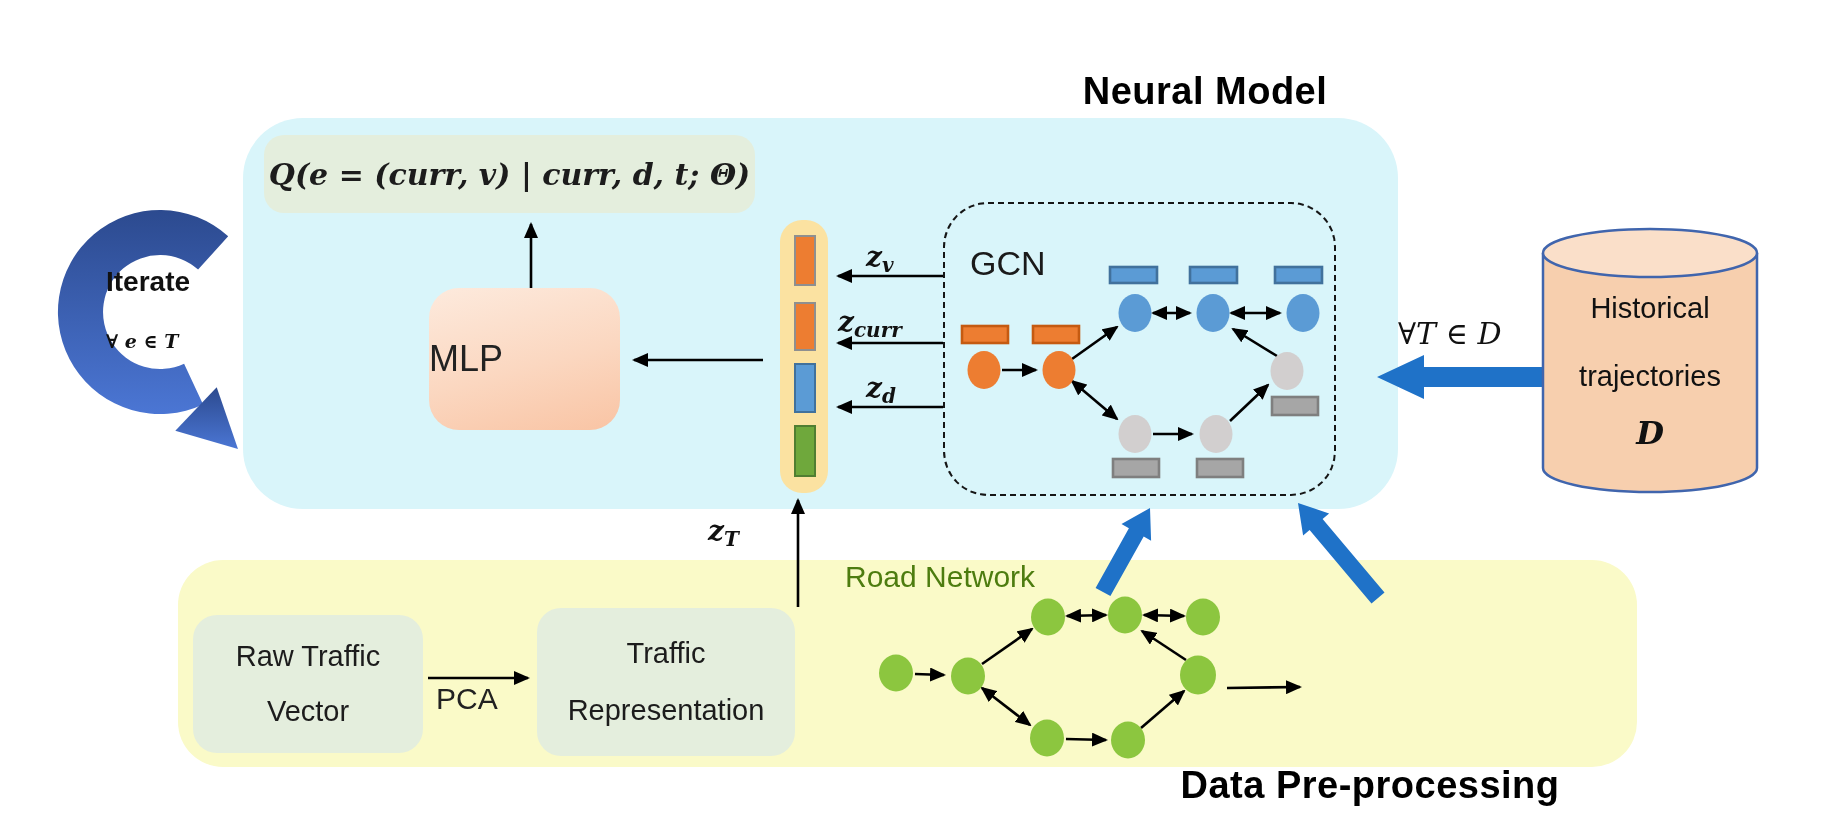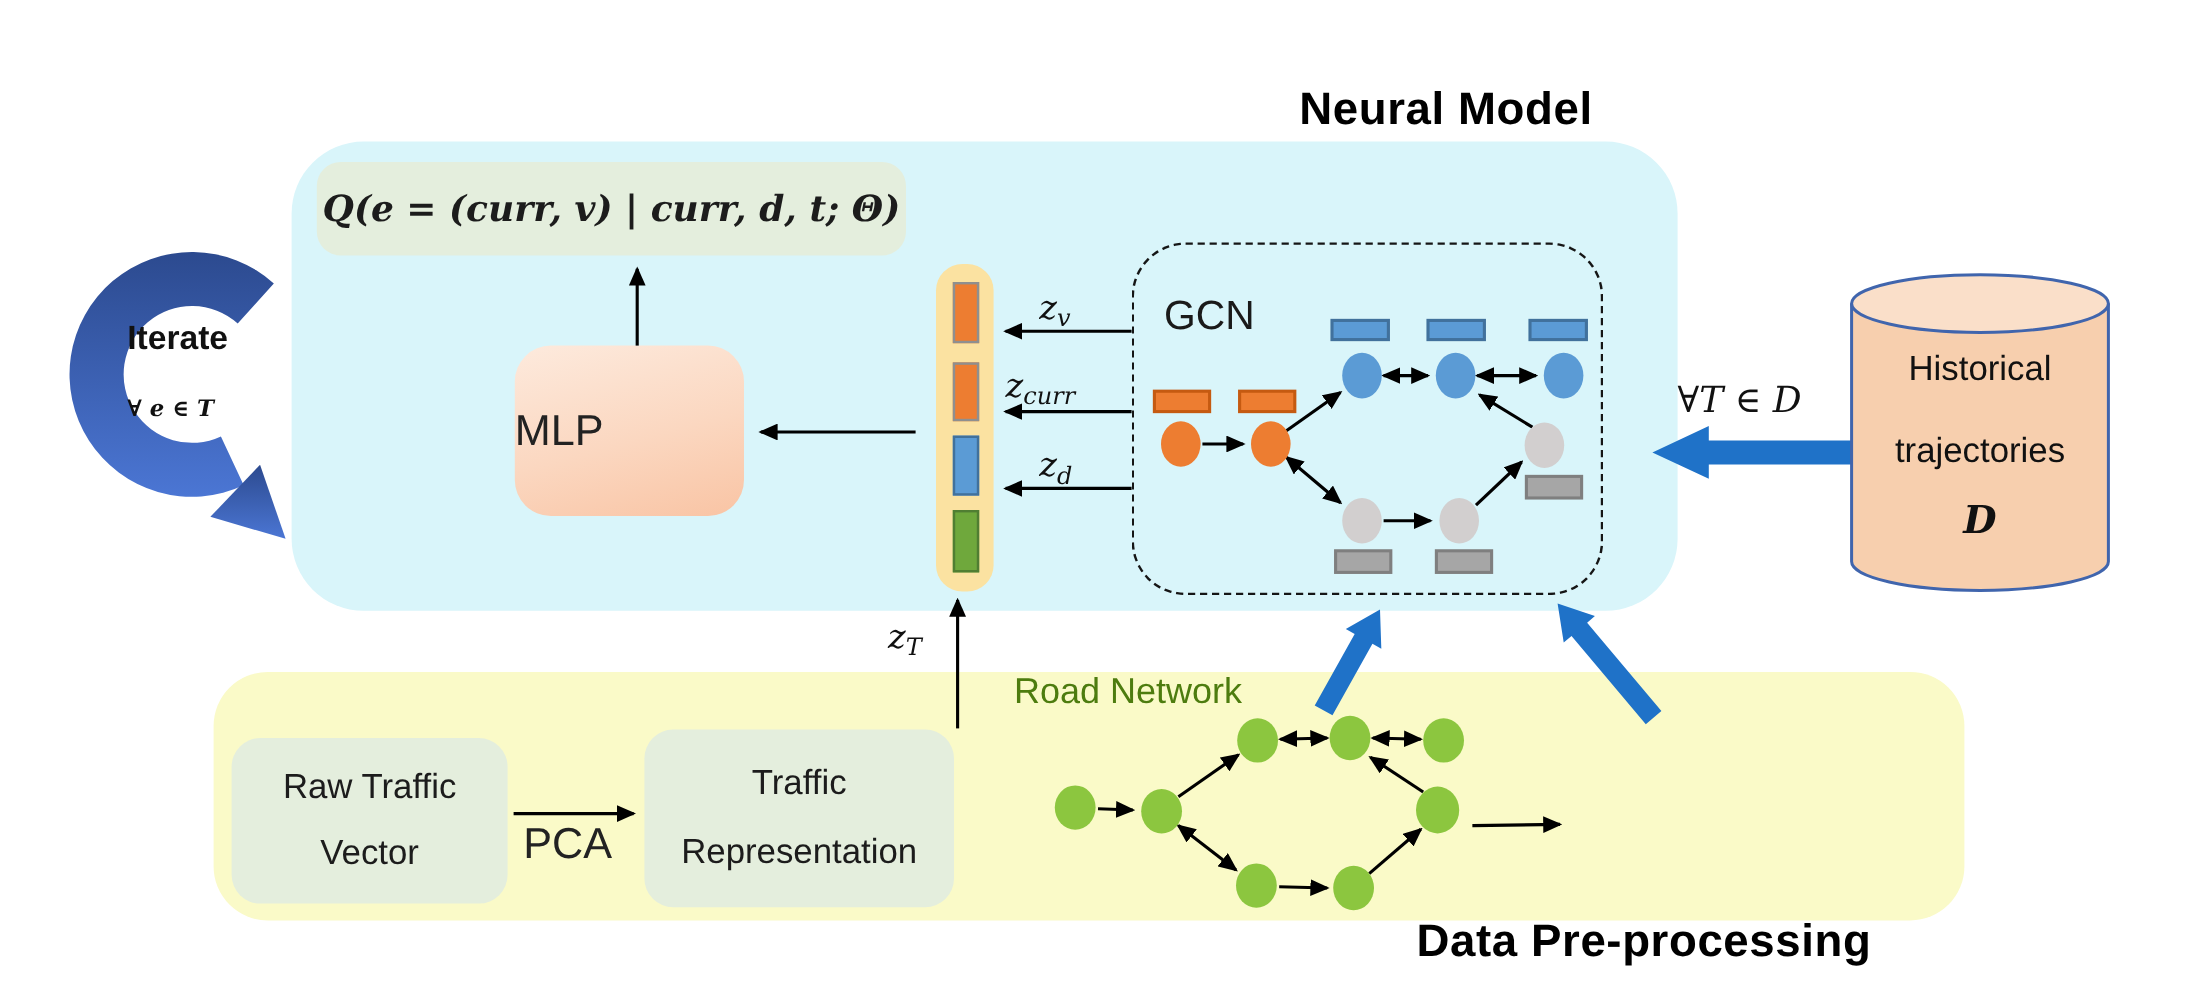--- a/index.html
+++ b/index.html
@@ -14,21 +14,21 @@
   #page{position:relative;width:1825px;height:823px;background:#fff;overflow:hidden;
         font-family:"Liberation Sans",sans-serif;color:var(--ink);}
   .abs{position:absolute;}
   .panel-cyan{background:var(--cyan);border-radius:60px;}
   .panel-yellow{background:var(--yellow);border-radius:45px;}
   .gbox{background:var(--greenbox);border-radius:24px;display:flex;flex-direction:column;
         align-items:center;justify-content:space-evenly;text-align:center;
         font-size:29px;color:#1c1c1c;}
   .title{font-weight:bold;font-size:38px;letter-spacing:0.5px;color:#000;text-align:center;}
   .math{font-family:"DejaVu Serif",serif;font-style:italic;}
-  .zlab{font-family:"DejaVu Serif",serif;font-style:italic;font-weight:normal;font-size:28px;}
+  .zlab{font-family:"DejaVu Serif",serif;font-style:italic;font-weight:bold;font-size:28px;}
   .zlab .sub{font-size:20px;vertical-align:-6px;}
   .dashedbox{position:absolute;border:2.5px dashed #151515;border-radius:45px;}
   .strip{position:absolute;background:var(--strip);border-radius:22px;}
   .bar{position:absolute;border:2px solid;}
   svg{position:absolute;left:0;top:0;}
 </style>
 </head>
 <body>
 
 <div id="page">
@@ -168,26 +168,26 @@
 
   <div class="abs zlab" style="left:866px;top:240px;">
     <span>z</span><span class="sub">v</span>
   </div>
   <div class="abs zlab" style="left:838px;top:305px;">
     <span>z</span><span class="sub">curr</span>
   </div>
   <div class="abs zlab" style="left:866px;top:371px;">
     <span>z</span><span class="sub">d</span>
   </div>
-  <div class="abs zlab" style="left:740px;top:514px;">
+  <div class="abs zlab" style="left:708px;top:514px;">
     <span>z</span><span class="sub">T</span>
   </div>
 
   <div class="abs math" style="left:1398px;top:316px;font-size:30px;">∀T ∈ D</div>
 
   <div class="abs" style="left:1543px;top:292px;width:214px;text-align:center;font-size:29px;">Historical</div>
   <div class="abs" style="left:1543px;top:360px;width:214px;text-align:center;font-size:29px;">trajectories</div>
   <div class="abs math" style="left:1543px;top:414px;width:214px;text-align:center;font-size:32px;font-weight:bold;">D</div>
 
   <div class="abs" style="left:845px;top:560px;font-size:30px;color:#4d7c0f;">Road Network</div>
-  <div class="abs" style="left:436px;top:682px;font-size:36px;color:#222;">PCA</div>
+  <div class="abs" style="left:436px;top:682px;font-size:30px;color:#222;">PCA</div>
 
 </div>
 
 </body></html>

